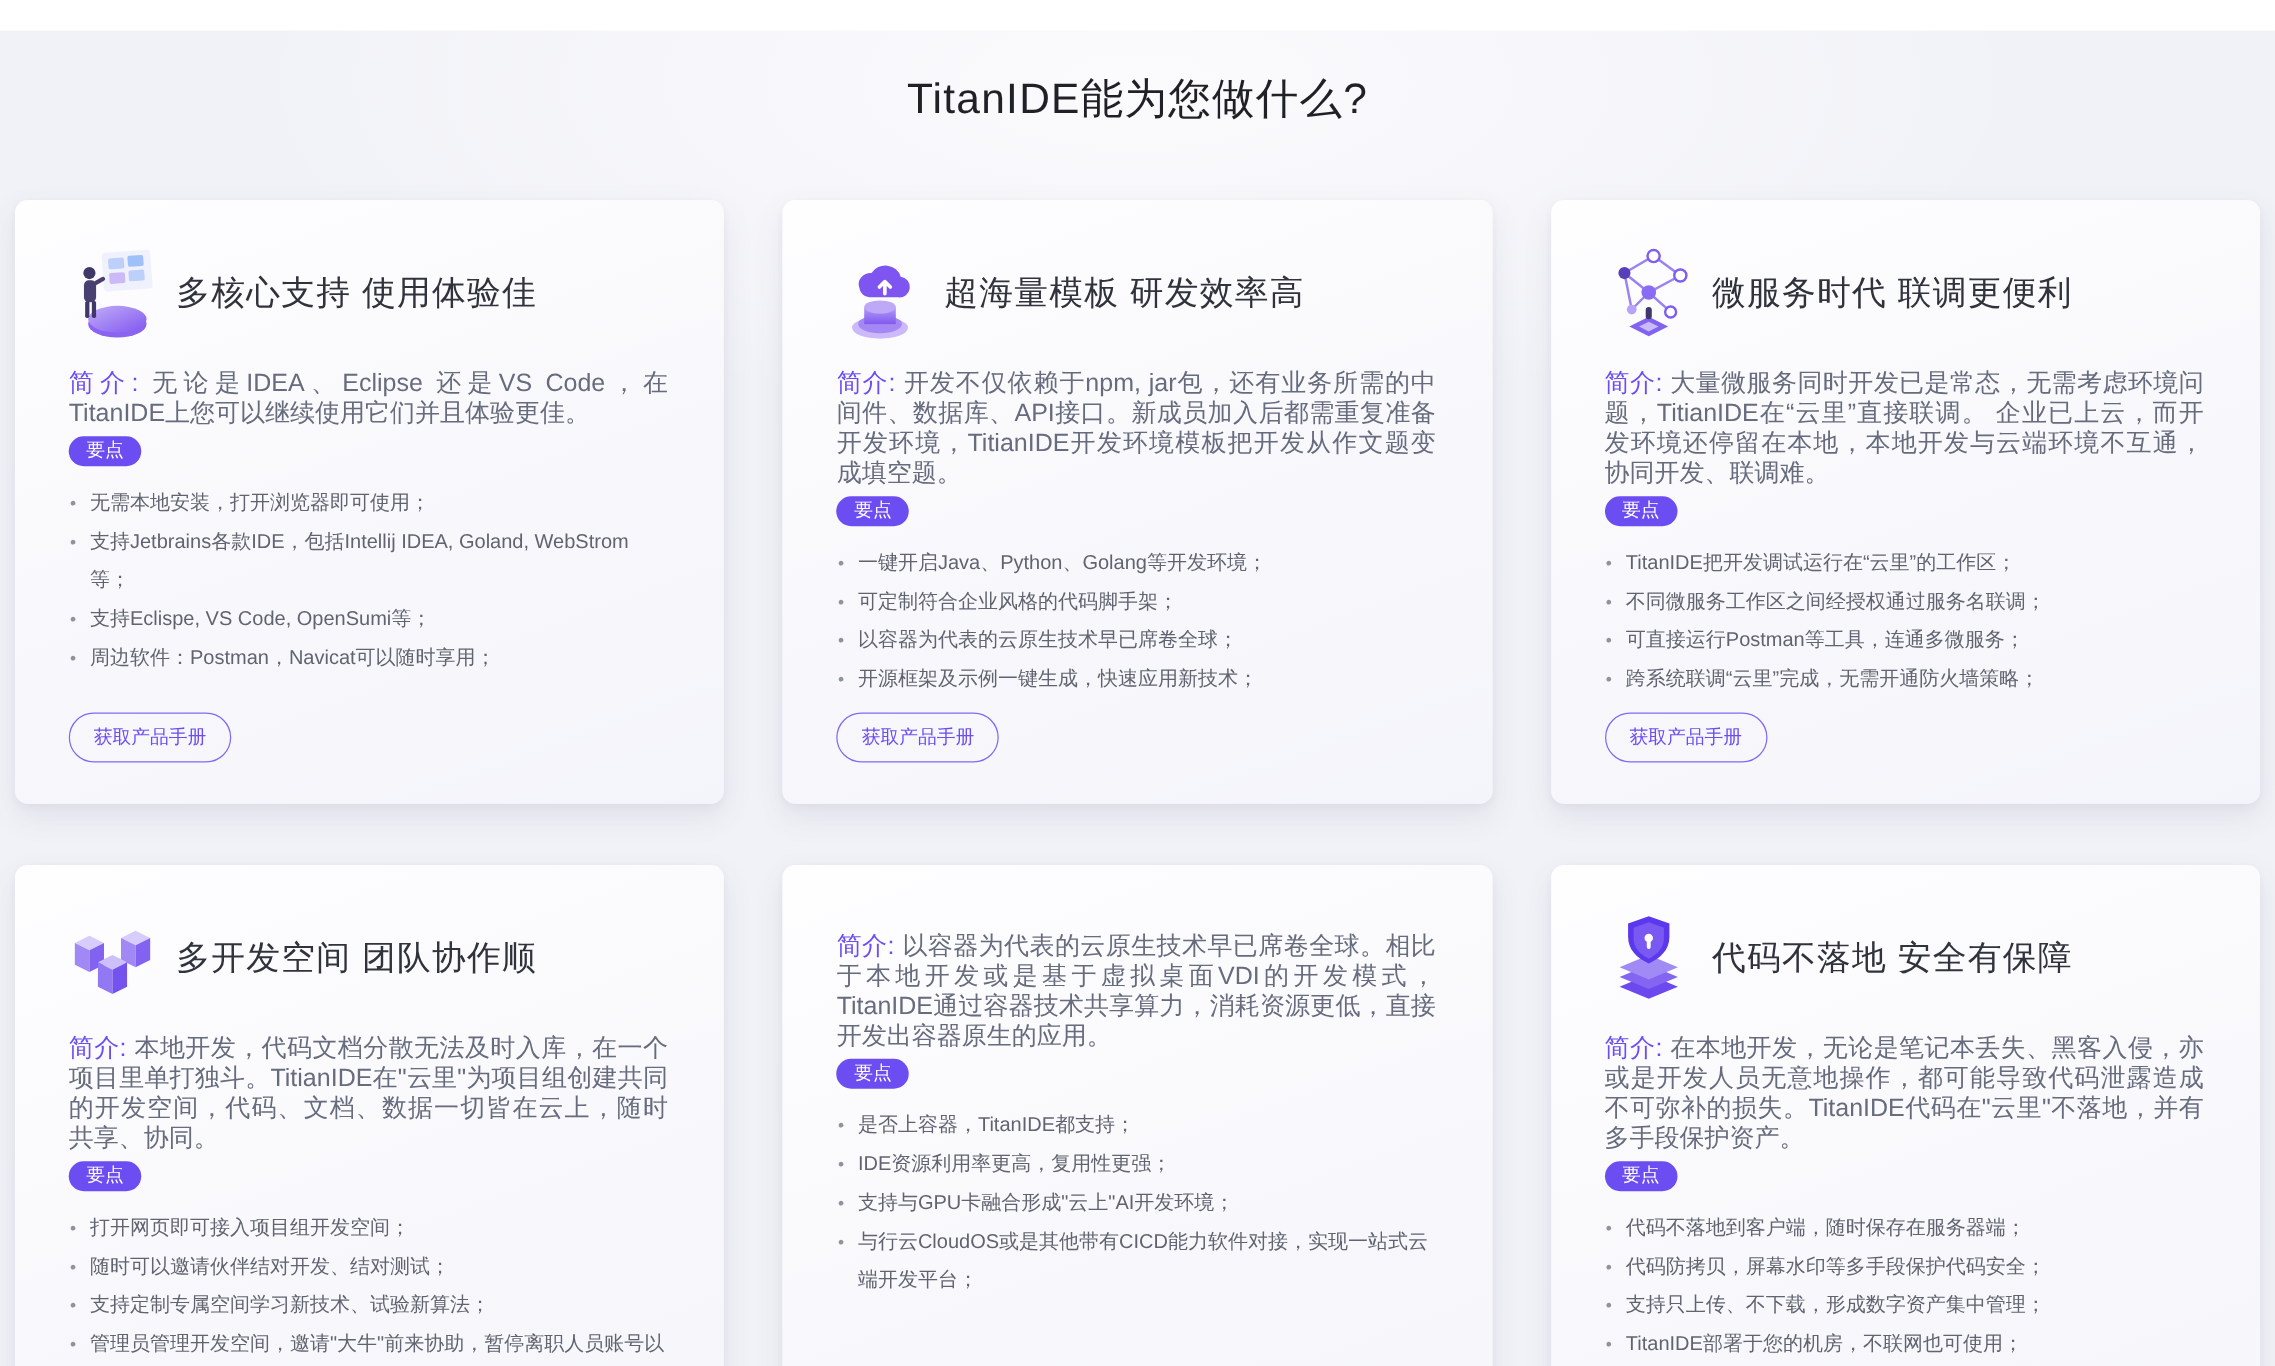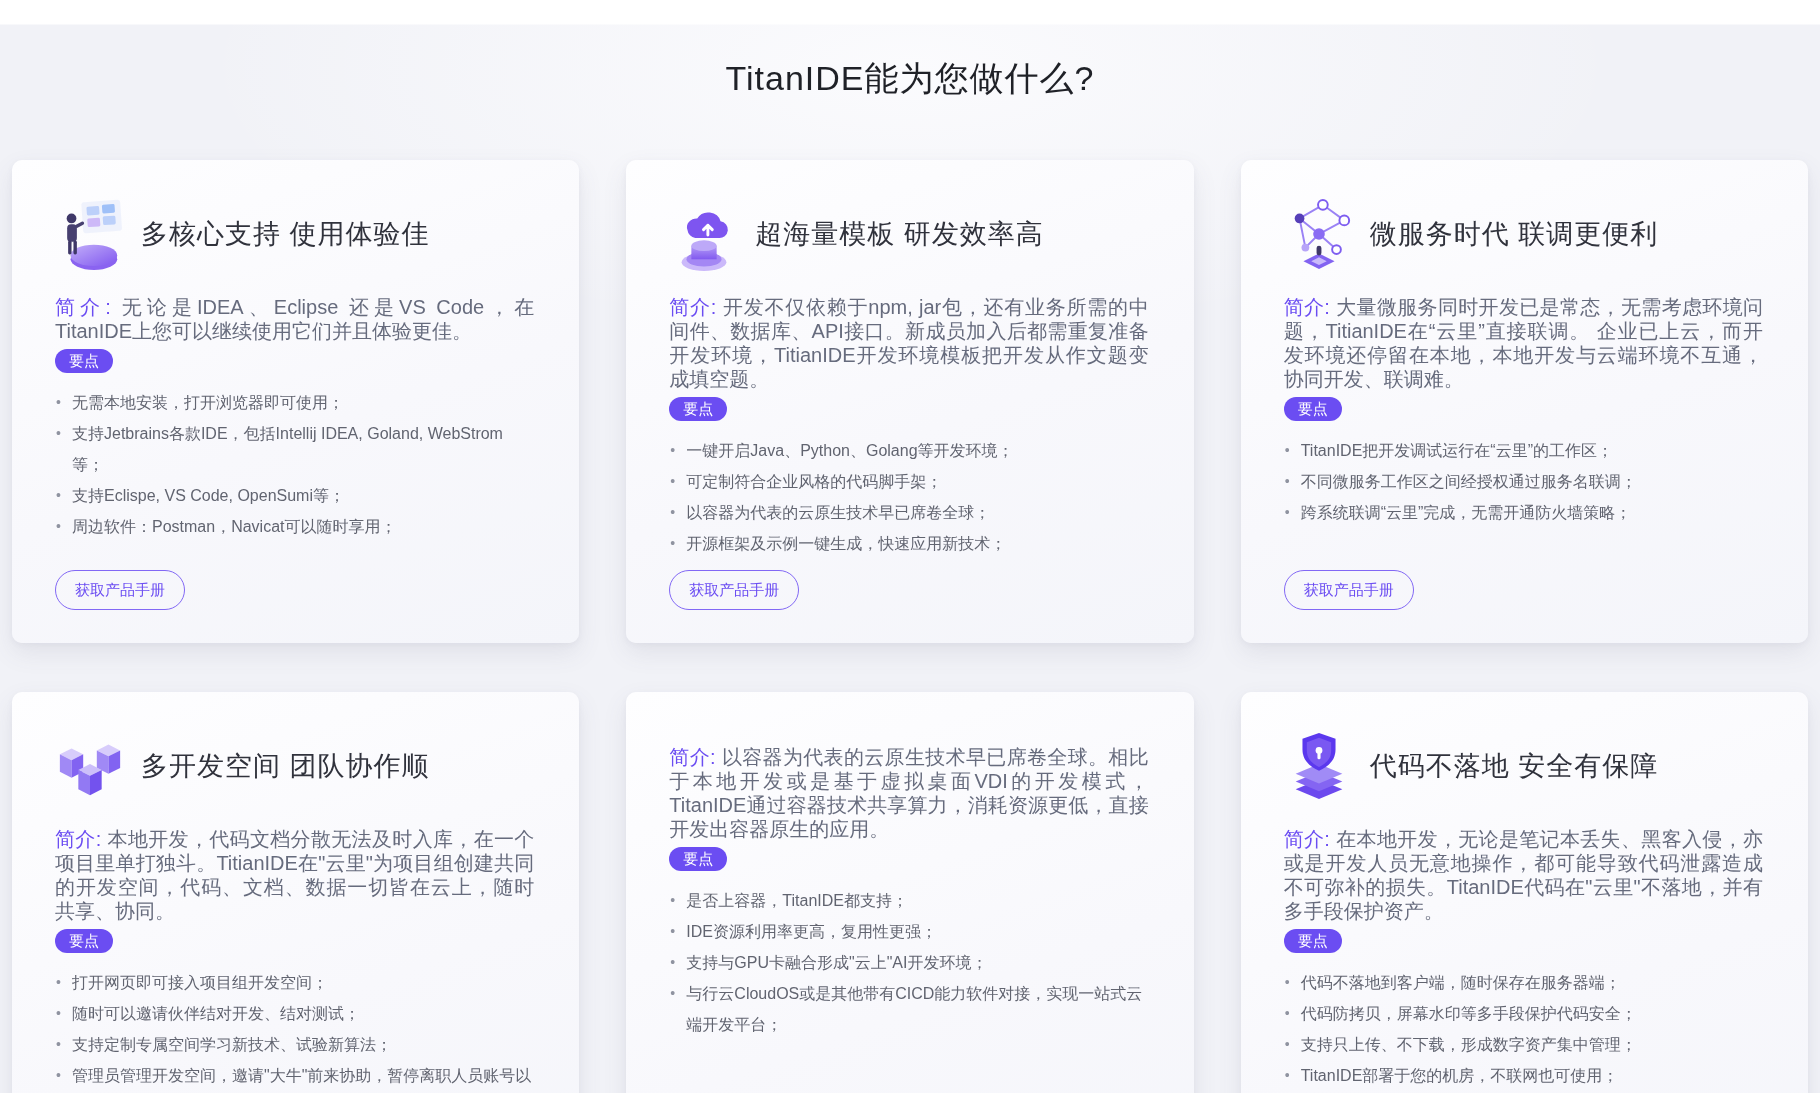--- a/index.html
+++ b/index.html
@@ -179,20 +179,21 @@
           <rect x="33.5" y="52" width="5" height="10" rx="2.5" fill="#3f3868"></rect>
         </svg>
       </span>
       <h2 class="card-title">微服务时代 联调更便利</h2>
     </div>
     <p class="intro"><span class="intro-label">简介:</span><span>大量微服务同时开发已是常态，无需考虑环境问题，TitianIDE在“云里”直接联调。 企业已上云，而开发环境还停留在本地，本地开发与云端环境不互通，协同开发、联调难。</span></p>
     <div class="badge">要点</div>
     <ul class="points">
       <li>TitanIDE把开发调试运行在“云里”的工作区；</li>
       <li>不同微服务工作区之间经授权通过服务名联调；</li>
+      <li>可直接运行Postman等工具，连通多微服务；</li>
       <li>跨系统联调“云里”完成，无需开通防火墙策略；</li>
     </ul>
     <button class="manual-btn">获取产品手册</button>
   </section>
 
   <section class="card row2">
     <div class="card-header">
       <span class="icon">
         <svg viewBox="0 0 72 80">
           <g opacity="0.95">

